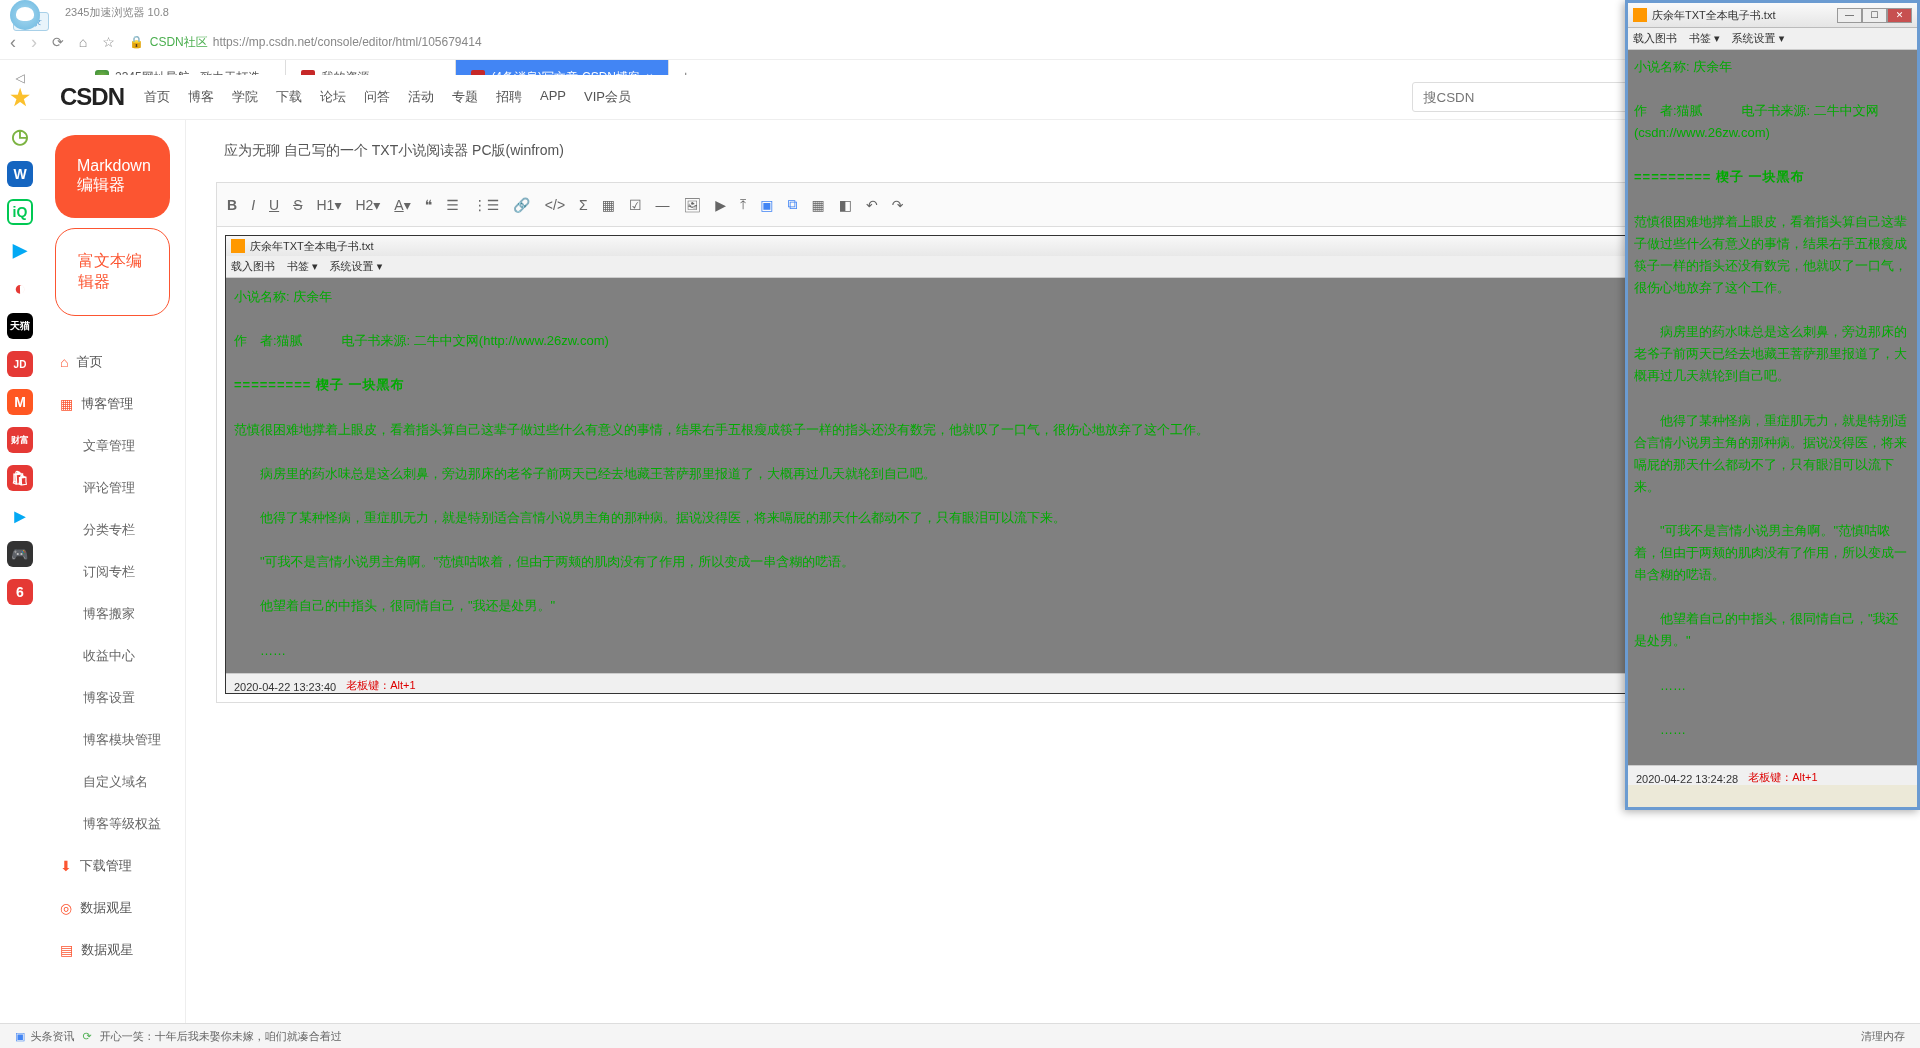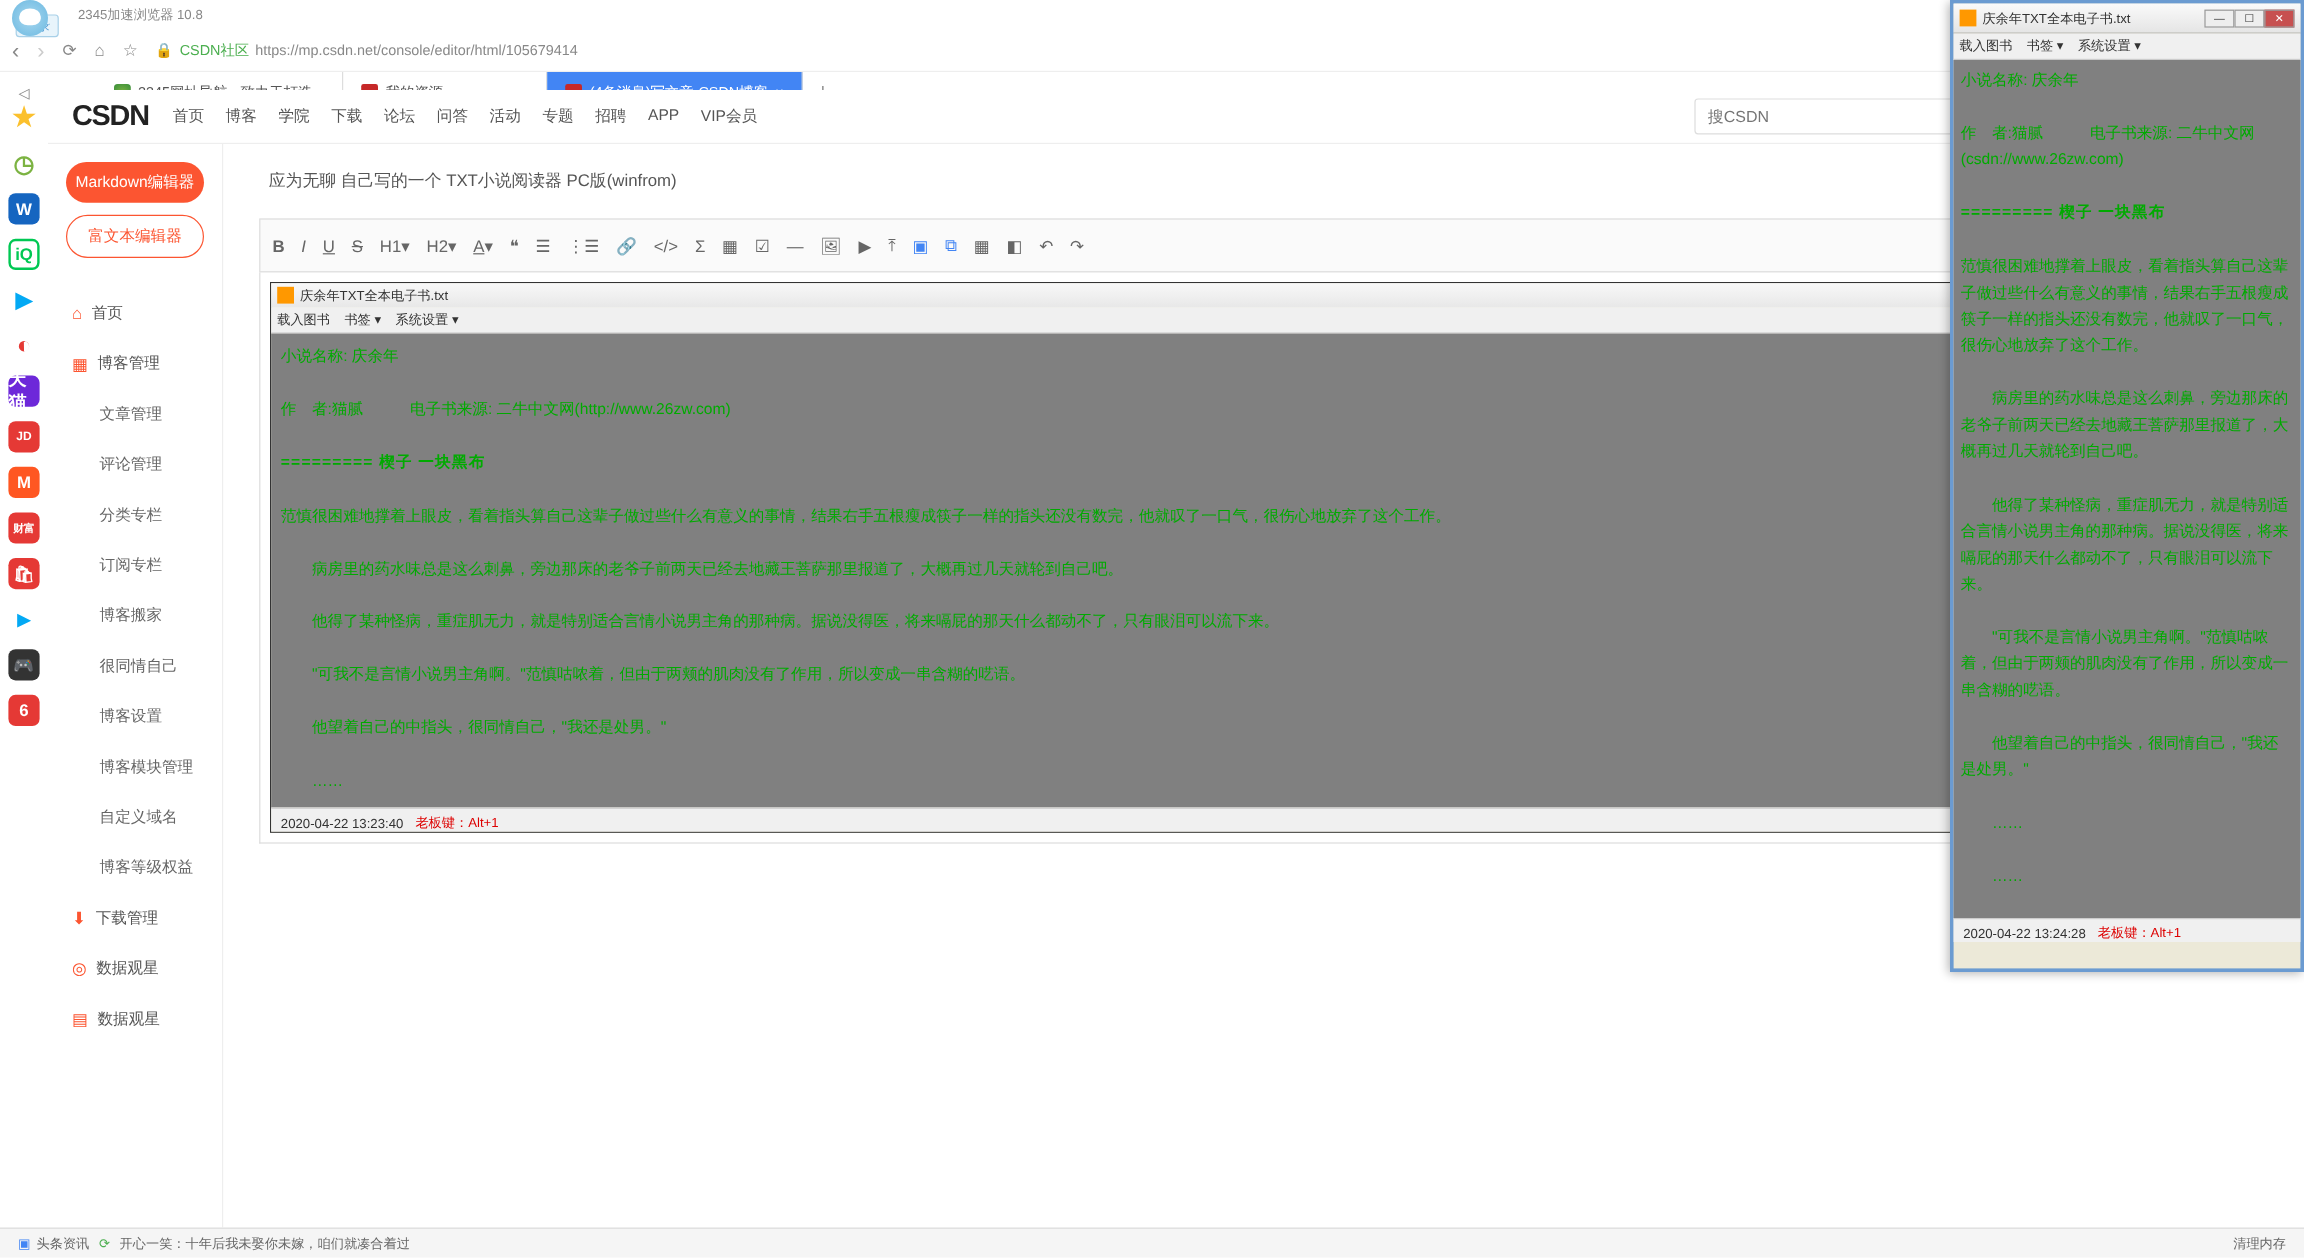--- a/index.html
+++ b/index.html
@@ -29,21 +29,21 @@
 .csdn-logo{font-size:24px;font-weight:bold;color:#222;letter-spacing:-1px}
 .csdn-nav{display:flex;gap:18px;color:#555;font-size:13px}
 .search-box{margin-left:auto;display:flex;align-items:center}
 .search-box input{width:250px;height:30px;border:1px solid #ddd;padding:0 10px;border-radius:3px 0 0 3px;outline:none}
 .search-box .sbtn{width:35px;height:30px;background:#eee;border:1px solid #ddd;border-left:none;display:flex;align-items:center;justify-content:center}
 .create-btn{background:#fc5531;color:#fff;padding:7px 14px;border-radius:15px;font-size:13px;display:flex;align-items:center;gap:4px}
 .bell-badge{position:relative;color:#888;font-size:16px}
 .bell-badge::after{content:"";width:8px;height:8px;background:#fc5531;border-radius:50%;position:absolute;top:-2px;right:-3px}
 .content-wrap{display:flex;height:calc(100% - 45px)}
 .left-panel{width:145px;padding:15px;display:flex;flex-direction:column;gap:10px}
-.editor-btn{padding:8px;border-radius:20px;text-align:center;font-size:13px;cursor:pointer}
+.editor-btn{padding:22px;border-radius:20px;text-align:left;font-size:16px;cursor:pointer}
 .editor-btn.red{background:#fc5531;color:#fff}
 .editor-btn.outline{border:1px solid #fc5531;color:#fc5531}
 .lp-section{margin-top:15px}
 .lp-item{padding:12px 5px;color:#555;font-size:13px;display:flex;align-items:center;gap:8px}
 .lp-item.head{color:#555;font-weight:500}
 .lp-item .ico{color:#fc5531;font-size:14px}
 .lp-item.sub{padding-left:28px;color:#666}
 .right-panel{flex:1;padding:15px 30px;border-left:1px solid #eee}
 .title-row{display:flex;align-items:center;margin-bottom:15px}
 .title-row input{flex:1;border:none;font-size:14px;padding:8px;color:#555;outline:none}
@@ -113,21 +113,21 @@
   </div>
 </div>
 
 <div class="left-sidebar">
   <div class="sb-icon" style="color:#fbc02d;background:none;font-size:22px">★</div>
   <div class="sb-icon" style="color:#7cb342;background:none;font-size:20px">◷</div>
   <div class="sb-icon" style="background:#1565c0">W</div>
   <div class="sb-icon" style="background:#fff;color:#00c853;border:2px solid #00c853">iQ</div>
   <div class="sb-icon" style="background:#fff;color:#03a9f4;font-size:18px">▶</div>
   <div class="sb-icon" style="background:#fff;color:#e53935;font-size:20px">◐</div>
-  <div class="sb-icon" style="background:#6d28d9;font-size:15px">天猫</div>
+  <div class="sb-icon" style="background:#000000;font-size:10px">天猫</div>
   <div class="sb-icon" style="background:#e53935;font-size:10px">JD</div>
   <div class="sb-icon" style="background:#ff5722">M</div>
   <div class="sb-icon" style="background:#e53935;font-size:9px">财富</div>
   <div class="sb-icon" style="background:#e53935">🛍</div>
   <div class="sb-icon" style="background:#fff;color:#03a9f4">▶</div>
   <div class="sb-icon" style="background:#333">🎮</div>
   <div class="sb-icon" style="background:#e53935">6</div>
 </div>
 
 <div class="main-area">
@@ -171,21 +171,21 @@
           </div>
         <div class="lp-item head">
             <span class="ico">▦</span>
             <span>博客管理</span>
           </div>
         <div class="lp-item sub">文章管理</div>
         <div class="lp-item sub">评论管理</div>
         <div class="lp-item sub">分类专栏</div>
         <div class="lp-item sub">订阅专栏</div>
         <div class="lp-item sub">博客搬家</div>
-        <div class="lp-item sub">很同情自己</div>
+        <div class="lp-item sub">收益中心</div>
         <div class="lp-item sub">博客设置</div>
         <div class="lp-item sub">博客模块管理</div>
         <div class="lp-item sub">自定义域名</div>
         <div class="lp-item sub">博客等级权益</div>
         <div class="lp-item head">
             <span class="ico">⬇</span>
             <span>下载管理</span>
           </div>
         <div class="lp-item head">
             <span class="ico">◎</span>

